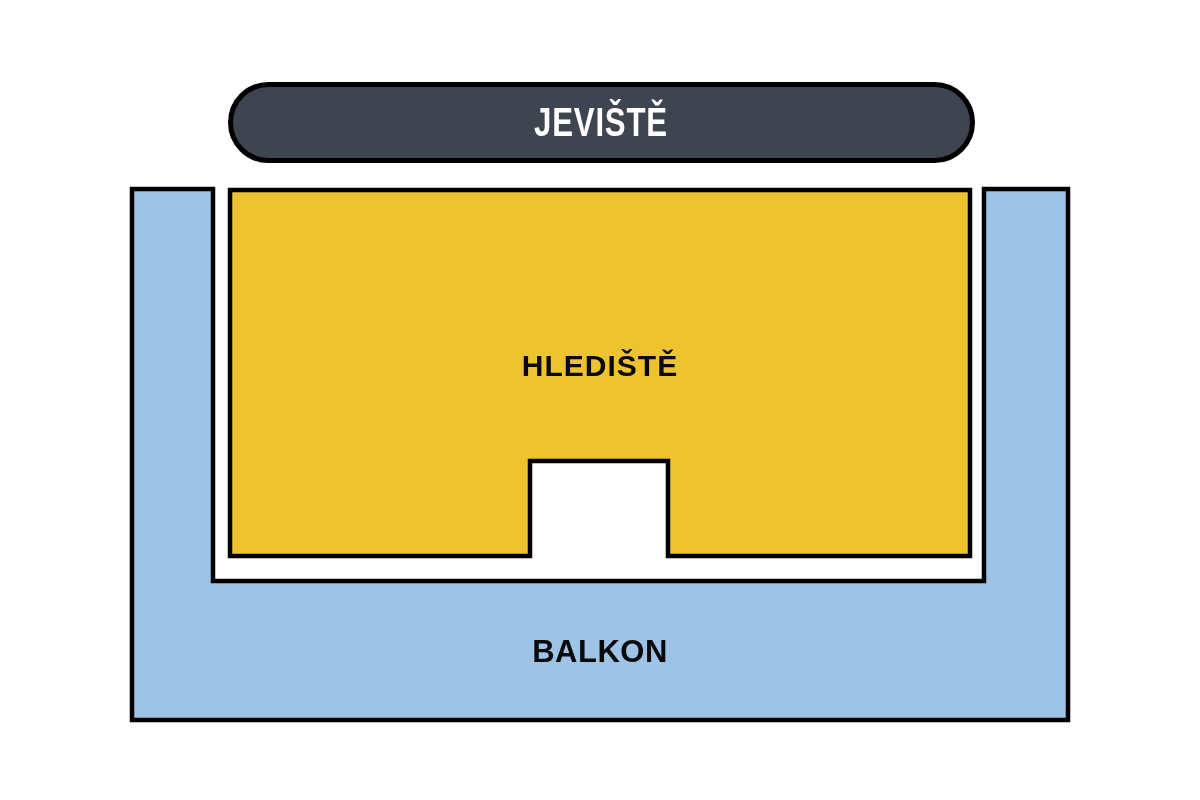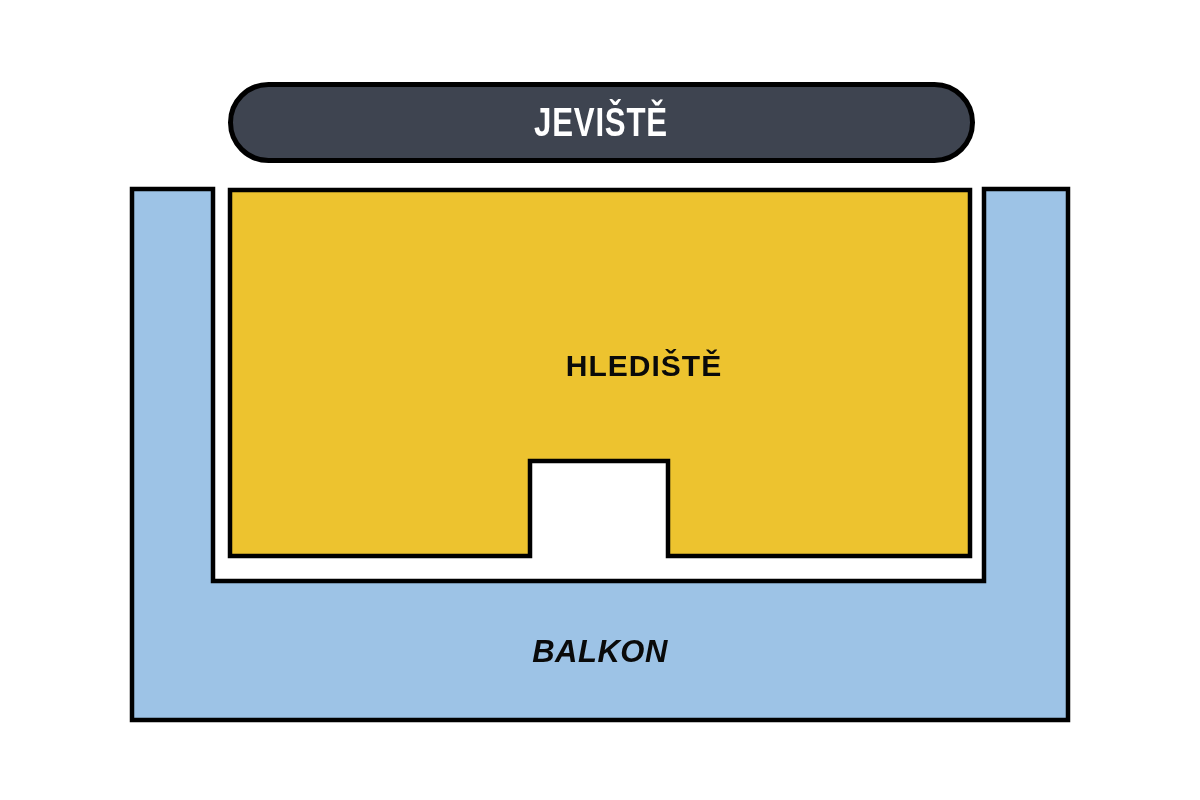--- a/index.html
+++ b/index.html
@@ -37,30 +37,28 @@
     letter-spacing: 1px;
     color: #ffffff;
   }
   .auditorium-label {
     left: 600px;
     top: 366px;
     transform: translate(-50%, -50%);
     font-size: 30px;
     letter-spacing: 1px;
     color: #0a0a0a;
-    margin-left: 44px;
   }
   .balcony-label {
     left: 600px;
     top: 652px;
     transform: translate(-50%, -50%);
     font-size: 31px;
     letter-spacing: 0.5px;
     color: #0a0a0a;
-    font-style: italic;
   }
 </style>
 </head>
 <body>
 
 <div class="canvas">
   <svg width="1200" height="800" viewBox="0 0 1200 800">
     <rect x="230.5" y="84.5" width="742" height="76" rx="38" ry="38" stroke="#000000" stroke-width="5" fill="#3E4450"></rect>
     <path d="M132,189 L213,189 L213,581 L984,581 L984,189 L1068,189 L1068,720 L132,720 Z" stroke="#000000" stroke-width="4.5" stroke-linejoin="miter" fill="#9DC3E6"></path>
     <path d="M230,190 L970,190 L970,556 L668,556 L668,461 L530,461 L530,556 L230,556 Z" stroke="#000000" stroke-width="4.5" stroke-linejoin="miter" fill="#EDC32F"></path>

